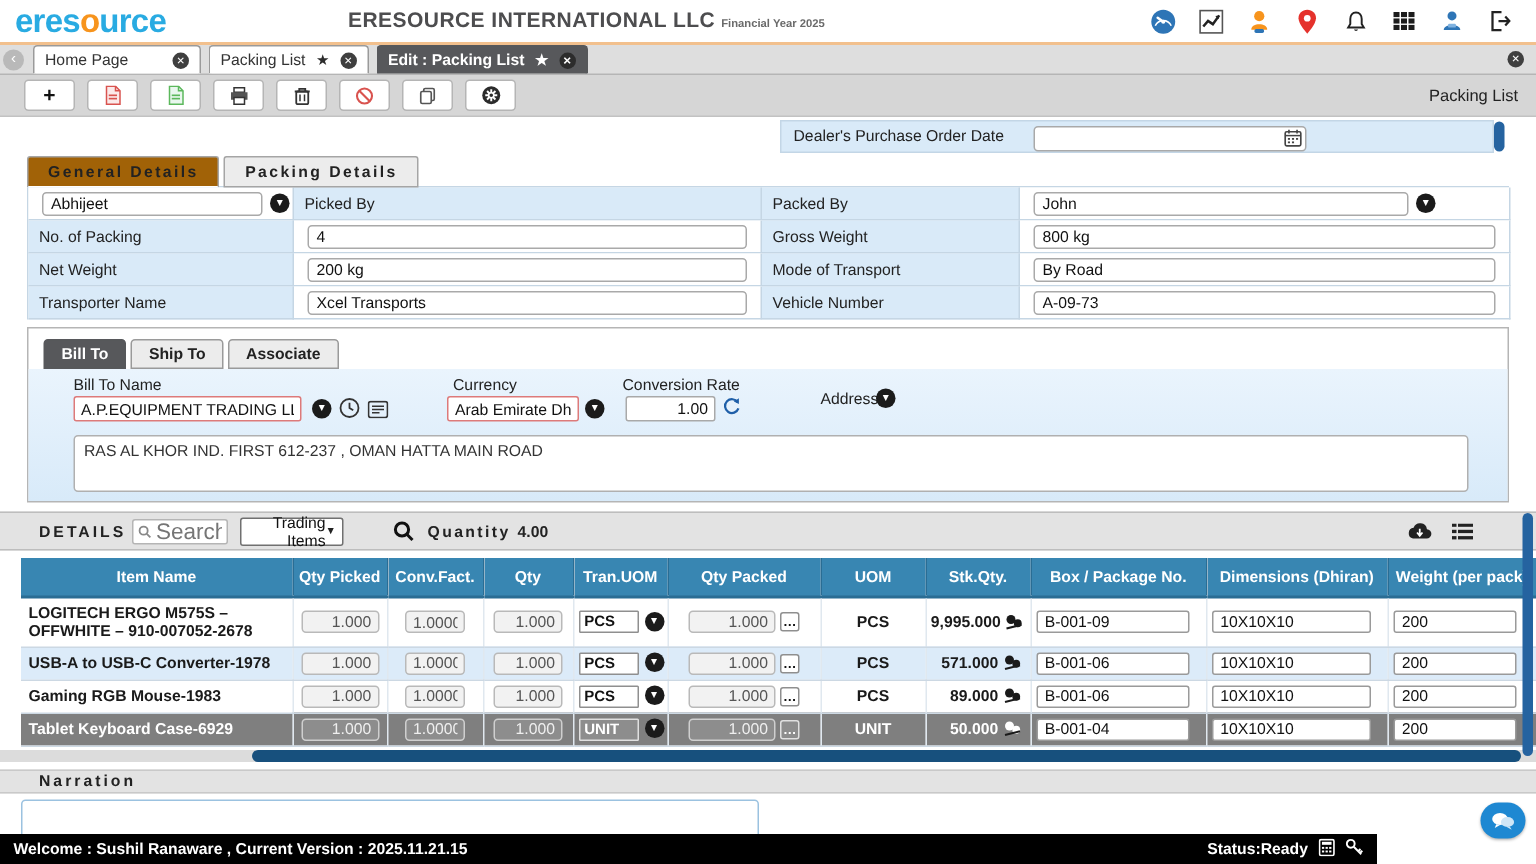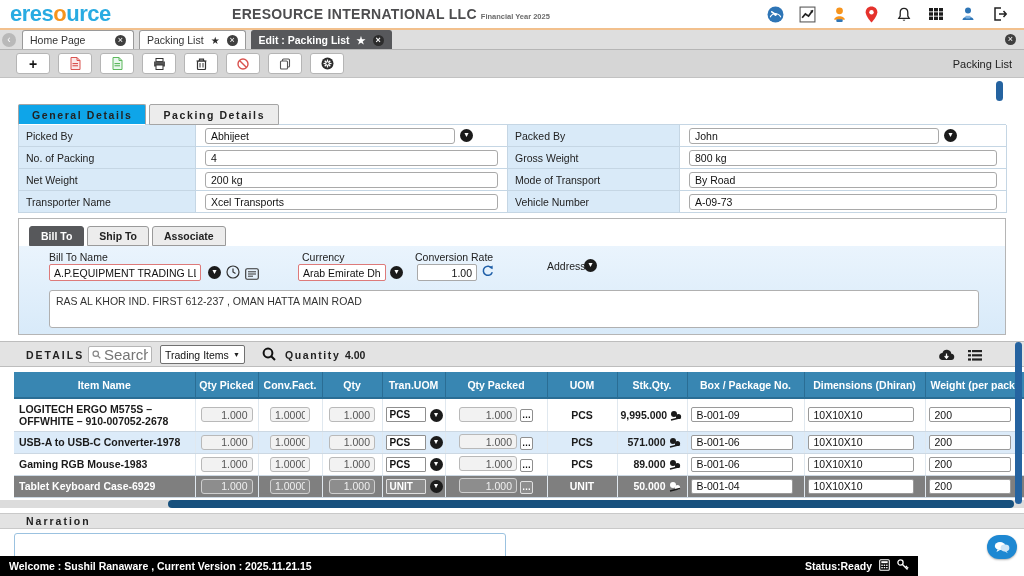--- a/index.html
+++ b/index.html
@@ -44,21 +44,21 @@
   .dealer-row { position:relative; height:22px; margin-top:2px; }
   .dealer-band { position:absolute; left:520px; right:28px; top:0; bottom:0; background:#d9eaf8; border:1px solid #c3d6e6; display:flex; align-items:center; }
   .dealer-lbl { width:168px; padding-left:8px; font-size:10.5px; color:#222; }
   .date-wrap { position:relative; width:182px; height:17px; }
   .date-wrap input { width:100%; height:100%; border:1px solid #a9a9a9; border-radius:3px; background:#fff; padding:0 18px 0 4px; font-size:10.5px; }
   .date-wrap .cal { position:absolute; right:3px; top:2px; }
   .vthumb-top { position:absolute; right:21px; top:1px; width:7px; height:20px; background:#2563a0; border-radius:4px; }
 
   .dtabs { margin:2px 0 0 18px; display:flex; position:relative; z-index:2; }
   .dtab { border:1px solid #a5a5a5; padding:0 13px; height:21px; line-height:20px; font-weight:bold; font-size:10.5px; letter-spacing:1.6px; background:#ececec; color:#222; border-radius:2px 2px 0 0; margin-right:3px; }
-  .dtab.active { background:#0ea5e9; border-bottom-color:#fff; }
+  .dtab.active { background:#a16207; border-bottom-color:#fff; }
 
   .fgrid { margin-left:18px; width:988px; display:grid; grid-template-columns:177px 312px 172px 327px; border-top:1px solid #c5d6e4; border-left:1px solid #c5d6e4; margin-top:-1px; }
   .fc { border-right:1px solid #c5d6e4; border-bottom:1px solid #c5d6e4; height:22px; display:flex; align-items:center; }
   .fl { background:#d9eaf8; padding-left:7px; font-size:10.5px; color:#222; }
   .fi { background:#fff; padding:0 9px; gap:5px; }
   .fi input { height:16px; border:1px solid #a9a9a9; border-radius:3px; font-size:10.5px; padding:0 5px; background:#fff; color:#111; width:100%; }
   .fi input.short { width:250px; }
 
   .chev { width:13px; height:13px; min-width:13px; background:#1b1b1b; border-radius:50%; color:#fff; font-size:8px; line-height:12px; text-align:center; display:inline-block; }
   .chev::after { content:"▾"; }
@@ -73,21 +73,21 @@
   .binput { position:absolute; height:17px; border:1px solid #a9a9a9; border-radius:2px; background:#fff; font-size:10.5px; padding:0 4px; color:#111; }
   .binput.red { border-color:#dd7a7a; }
   .bico { position:absolute; }
   .addr-ta { position:absolute; left:30px; top:44px; width:930px; height:38px; background:#fff; border:1px solid #b0b0b0; border-radius:3px; font-size:10.5px; color:#333; padding:4px 6px; font-family:"Liberation Sans",sans-serif; resize:none; }
 
   
   .dbar { margin-top:6px; height:26px; background:#e3e3e3; border-top:1px solid #bdbdbd; border-bottom:1px solid #bdbdbd; position:relative; }
   .dbar-title { position:absolute; left:26px; top:7px; font-size:10.5px; font-weight:bold; letter-spacing:2px; color:#222; }
   .sbox { position:absolute; left:88px; top:4px; width:64px; height:17px; border:1px solid #b5b5b5; border-radius:2px; background:#fff; display:flex; align-items:center; padding:0 3px; gap:3px; }
   .sbox input { border:none; outline:none; width:44px; font-size:15px; color:#555; background:transparent; }
-  .fake-select { position:absolute; left:160px; top:3px; width:85px; height:19px; border:1px solid #707070; border-radius:2px; background:#fff; display:flex; align-items:center; font-size:10.5px; color:#111; padding:0 4px; }
+  .fake-select { position:absolute; left:160px; top:3px; width:69px; height:19px; border:1px solid #707070; border-radius:2px; background:#fff; display:flex; align-items:center; font-size:10.5px; color:#111; padding:0 4px;text-align:right; }
   .fake-select .sel-arrow { margin-left:auto; font-size:7px; color:#222; }
   .fake-select .sel-arrow::after { content:"▼"; }
   .qicon { position:absolute; left:262px; top:5px; }
   .qty-lbl { position:absolute; left:285px; top:7px; font-size:10.5px; font-weight:bold; letter-spacing:1.6px; color:#222; }
   .qty-val { position:absolute; left:345px; top:7px; font-size:10.5px; font-weight:bold; color:#222; }
   .dbar-right { position:absolute; right:42px; top:5px; display:flex; gap:13px; align-items:center; }
 
   
   table.itable { margin-left:14px; width:1010px; border-collapse:collapse; table-layout:fixed; margin-top:5px; }
   .itable th { background:#3886b2; color:#fff; font-size:10.5px; font-weight:bold; height:26px; border-right:1px solid #2a6d94; border-bottom:2px solid #2a6d94; white-space:nowrap; overflow:hidden; padding:0 3px; }
@@ -278,34 +278,52 @@
           </g>
           <circle cx="6.5" cy="6.5" r="1.7" fill="#2b2b2b" stroke="#fff" stroke-width="1"></circle>
         </svg>
       </div>
     <span class="toolbar-title">Packing List</span>
   </div>
 
   <div class="content">
 
     <div class="dealer-row">
+      <div class="dealer-band">
+        <span class="dealer-lbl">Dealer's Purchase Order Date</span>
+        <span class="date-wrap">
+          <input type="text" value="" style="">
+          <span class="cal"><svg width="12" height="12" viewBox="0 0 12 12">
+                <rect x="0.8" y="1.8" width="10.4" height="9.4" rx="1" fill="none" stroke="#444" stroke-width="1.1"></rect>
+                <path d="M3.3 0.5 L3.3 3 M8.7 0.5 L8.7 3" stroke="#444" stroke-width="1.1"></path>
+                <path d="M0.8 4.4 L11.2 4.4" stroke="#444" stroke-width="1"></path>
+                <g fill="#444">
+                  <rect x="2.6" y="6" width="1.4" height="1.2"></rect>
+                  <rect x="5.3" y="6" width="1.4" height="1.2"></rect>
+                  <rect x="8" y="6" width="1.4" height="1.2"></rect>
+                  <rect x="2.6" y="8.3" width="1.4" height="1.2"></rect>
+                  <rect x="5.3" y="8.3" width="1.4" height="1.2"></rect>
+                </g>
+              </svg></span>
+        </span>
+      </div>
       <span class="vthumb-top"></span>
     </div>
 
     <div class="dtabs">
       <div class="dtab active">General Details</div>
       <div class="dtab">Packing Details</div>
     </div>
 
     <div class="fgrid">
-      <div class="fc fl">Picked By</div>
       <div class="fc fi">
           <input class="short" value="Abhijeet" style="">
           <span class="chev"></span>
         </div>
+      <div class="fc fl">Picked By</div>
       <div class="fc fl">Packed By</div>
       <div class="fc fi">
           <input class="short" value="John" style="">
           <span class="chev"></span>
         </div>
 
       <div class="fc fl">No. of Packing</div>
       <div class="fc fi">
           <input value="4" style="">
         </div>

